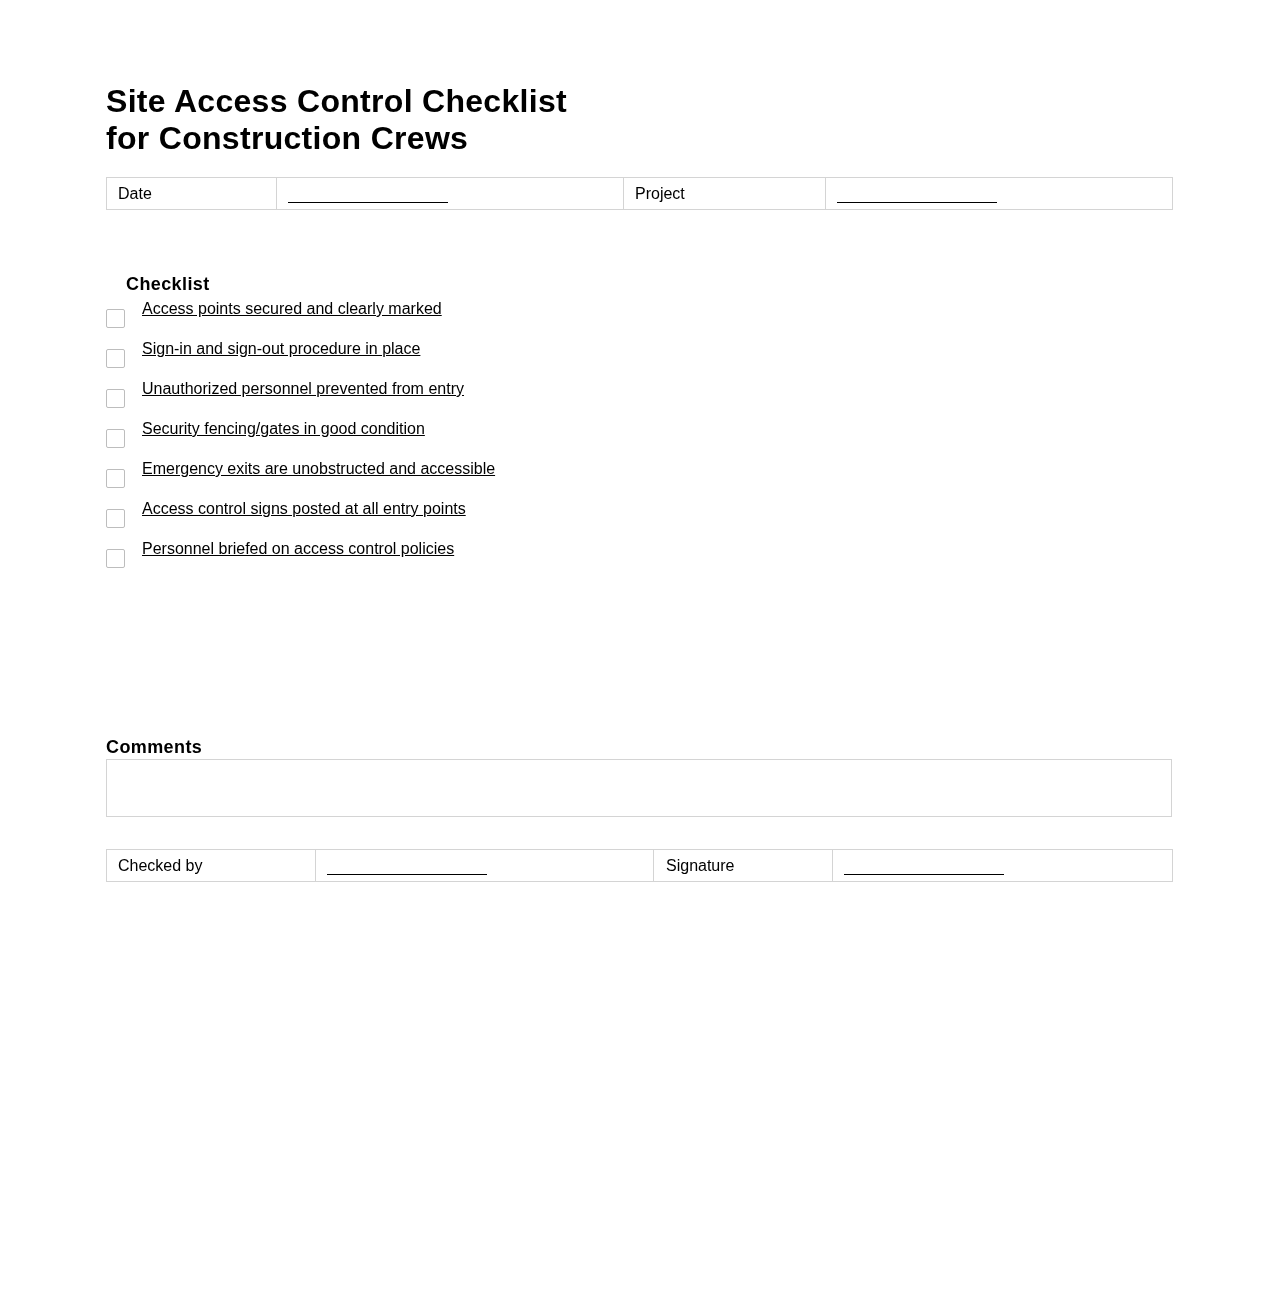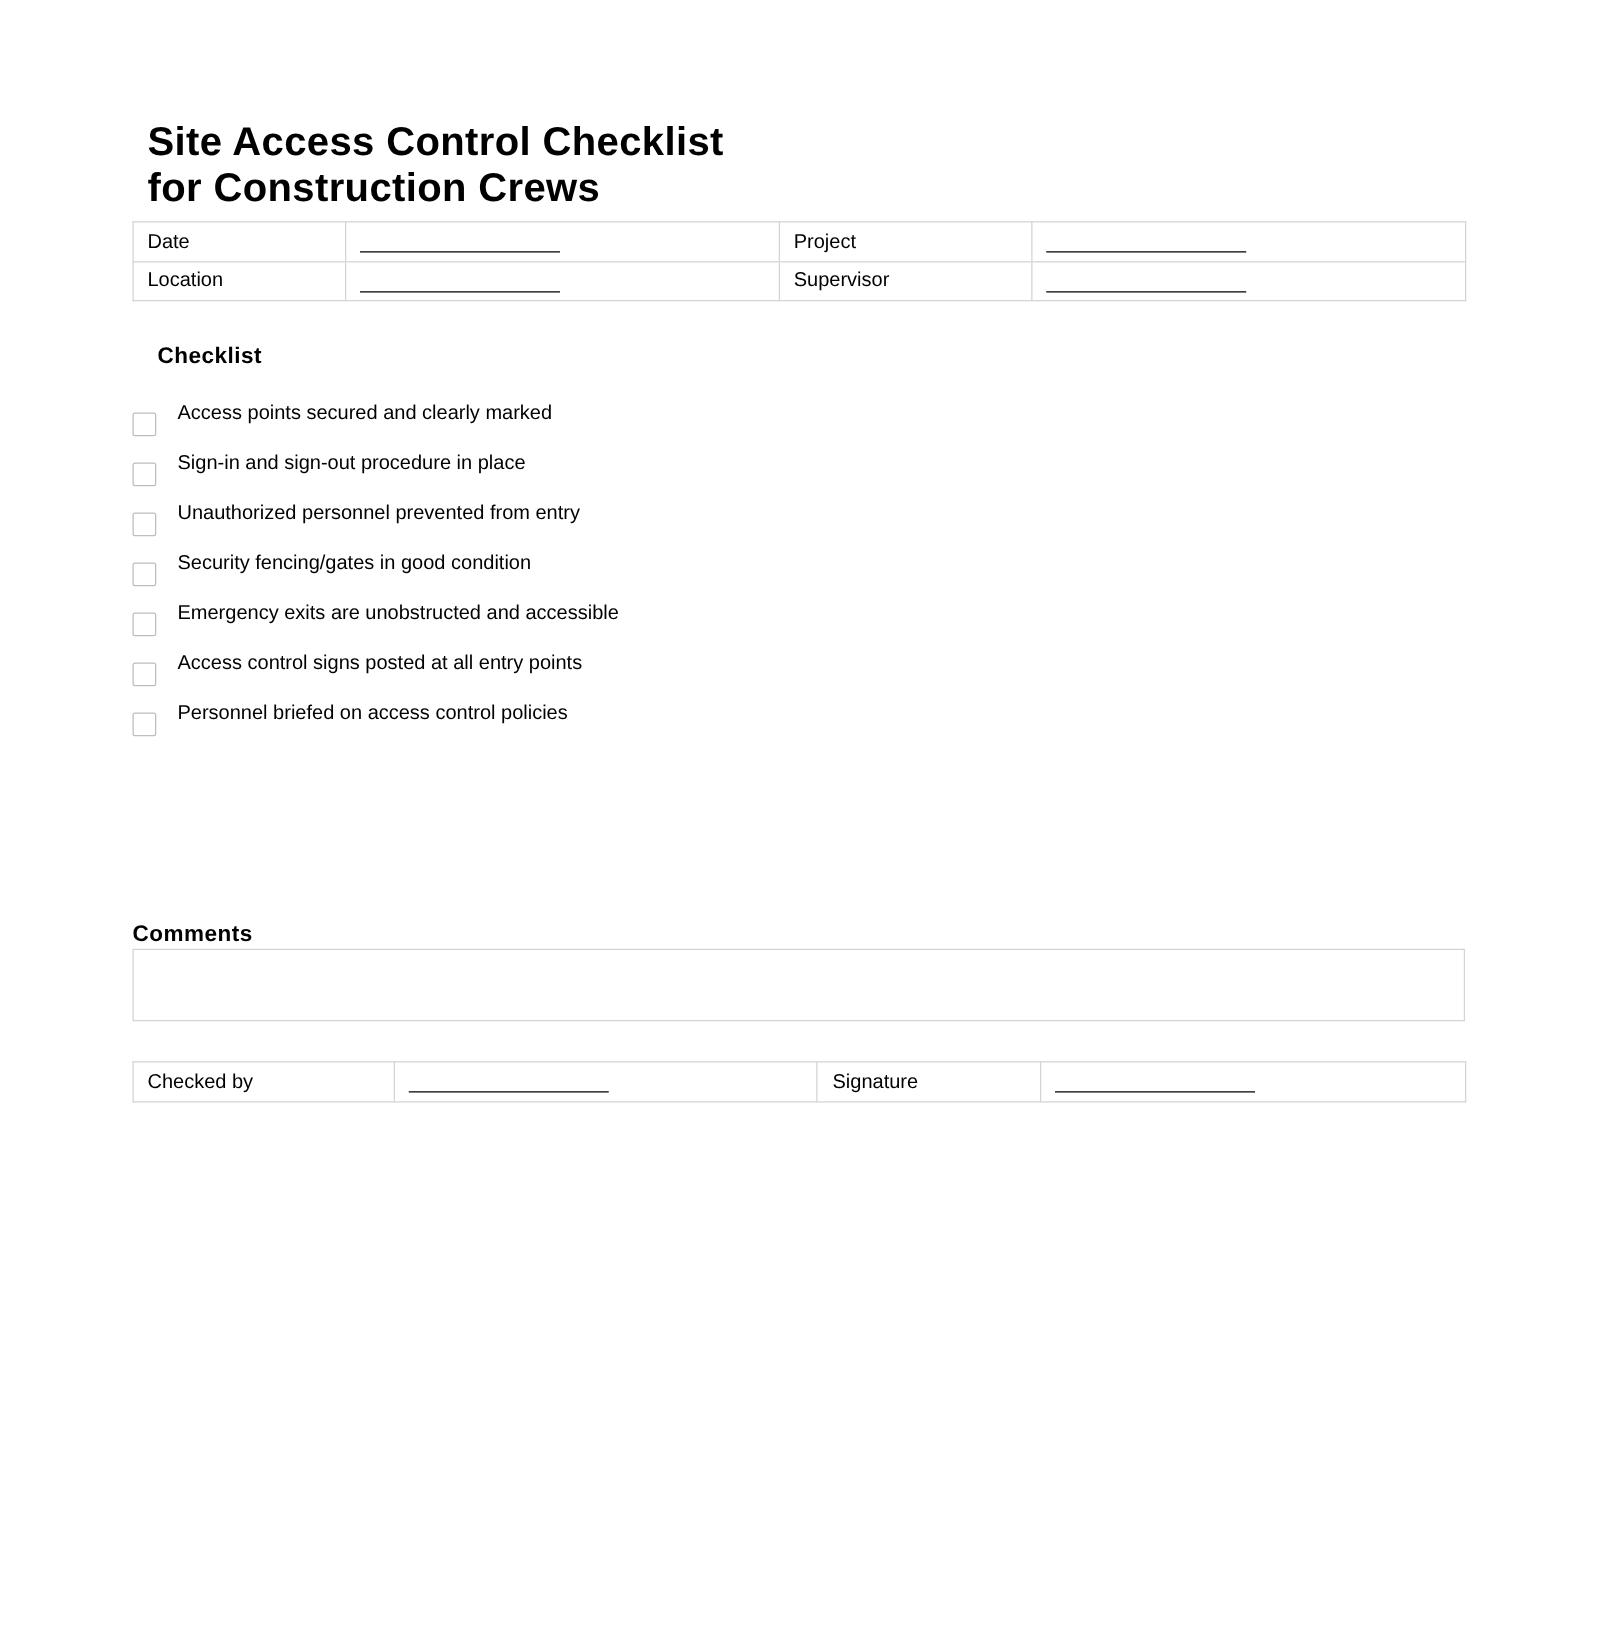--- a/index.html
+++ b/index.html
@@ -4,42 +4,42 @@
 <style>
   html, body { margin: 0; padding: 0; background: #ffffff; }
   body {
     width: 1278px; height: 1300px; position: relative;
     font-family: "Liberation Sans", sans-serif; color: #000;
   }
   .page { position: absolute; left: 106px; top: 0; width: 1066px; }
   .title {
     position: absolute; top: 83px; left: 0;
     font-size: 32px; font-weight: bold; line-height: 37px;
-    letter-spacing: 0.3px; margin: 12px;
+    letter-spacing: 0.3px; margin: 0;
   }
   table.info {
     position: absolute; left: 0; width: 1066px;
     border-collapse: collapse; table-layout: fixed;
   }
   table.info td {
     border: 1px solid #d4d4d4; padding: 0 11px;
     font-size: 16px; height: 30px; vertical-align: middle;
   }
   table.info td.lbl { font-weight: normal; }
   .blank {
     display: inline-block; width: 160px; height: 1px;
     border-bottom: 1.5px solid #000; vertical-align: middle;
     position: relative; top: 8px;
   }
   .section-title {
     position: absolute; left: 0; font-size: 18px; font-weight: bold;
     letter-spacing: 0.4px; margin: 0;
   }
   .check-list { position: absolute; left: 0; top: 309px; list-style: none; margin: 0; padding: 0; }
-  .check-item { display: flex; align-items: flex-end; height: 40px; margin: 0; }
+  .check-item { display: flex; align-items: flex-start; height: 40px; margin: 0; text-decoration: underline; }
   .check-item .box {
     width: 19px; height: 19px; border: 1px solid #bdbdbd; border-radius: 2px;
     box-sizing: border-box; margin-right: 17px; background: #fff; cursor: pointer;
   }
   .check-item .txt { font-size: 16px; position: relative; top: -9px; }
   .check-item { height: 40px; }
   .comments-box {
     position: absolute; left: 0; top: 759px; width: 1066px; height: 58px;
     border: 1px solid #d4d4d4; box-sizing: border-box;
   }
@@ -58,26 +58,20 @@
       <col style="width:170px">
         <col style="width:347px">
         <col style="width:202px">
         <col style="width:347px">
     </colgroup>
     <tbody>
         <tr>
       <td class="lbl" style="height:31px">Date</td>
       <td><span class="blank"></span></td>
       <td class="lbl">Project</td>
-      <td><span class="blank"></span></td>
-    </tr>
-    <tr>
-      <td class="lbl" style="height:30px">Location</td>
-      <td><span class="blank"></span></td>
-      <td class="lbl">Supervisor</td>
       <td><span class="blank"></span></td>
     </tr>
   </tbody>
     </table>
 
   <h2 class="section-title" style="top:274px;margin-left:20px;">Checklist</h2>
 
   <ul class="check-list">
     <li class="check-item">
         <span class="box"></span>

